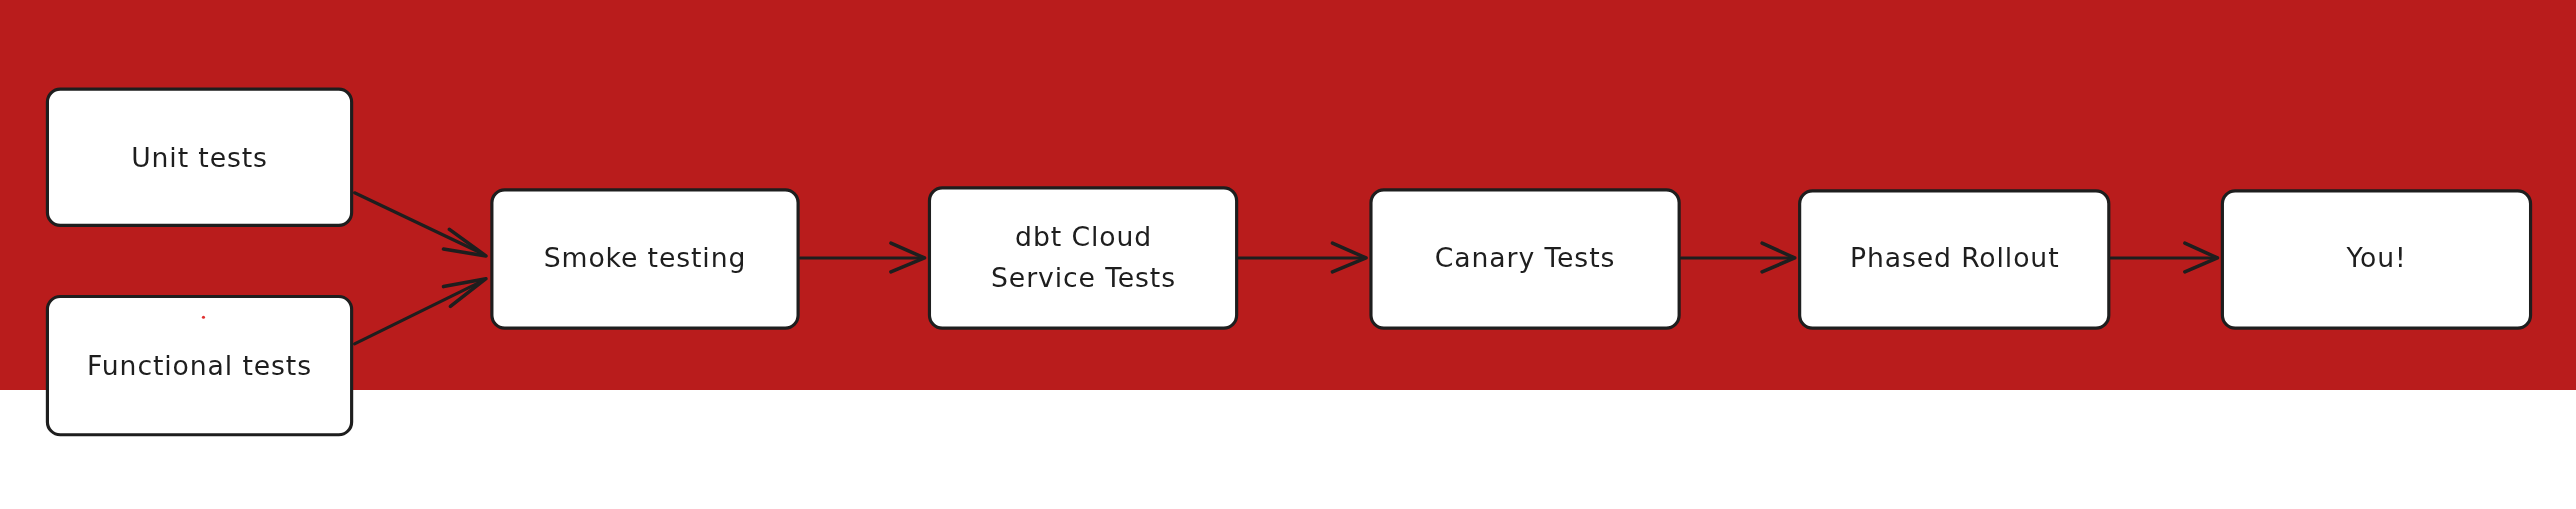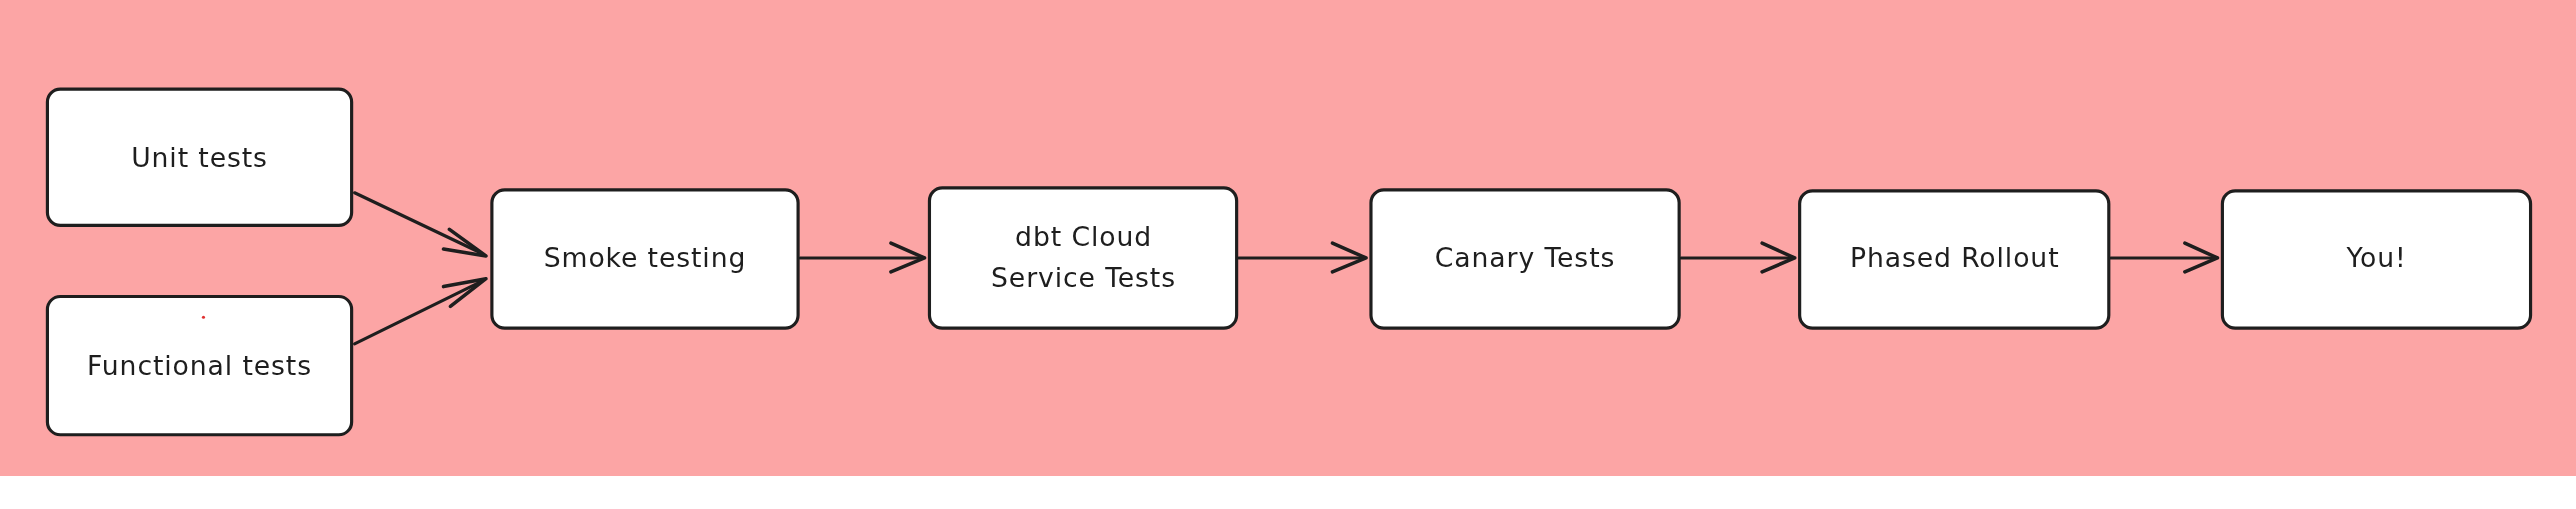--- a/index.html
+++ b/index.html
@@ -10,22 +10,22 @@
   }
   body {
     width: 2576px;
     height: 510px;
     overflow: hidden;
     font-family: "DejaVu Sans", sans-serif;
   }
   #diagram-root {
     position: relative;
     width: 2576px;
-    height: 476px;
-    background: #fca5a5;
+    height: 390px;
+    background: #b91c1c;
   }
   #diagram-svg {
     position: absolute;
     top: 0;
     left: 0;
     width: 2576px;
     height: 510px;
     display: block;
   }
   .node-shape {

